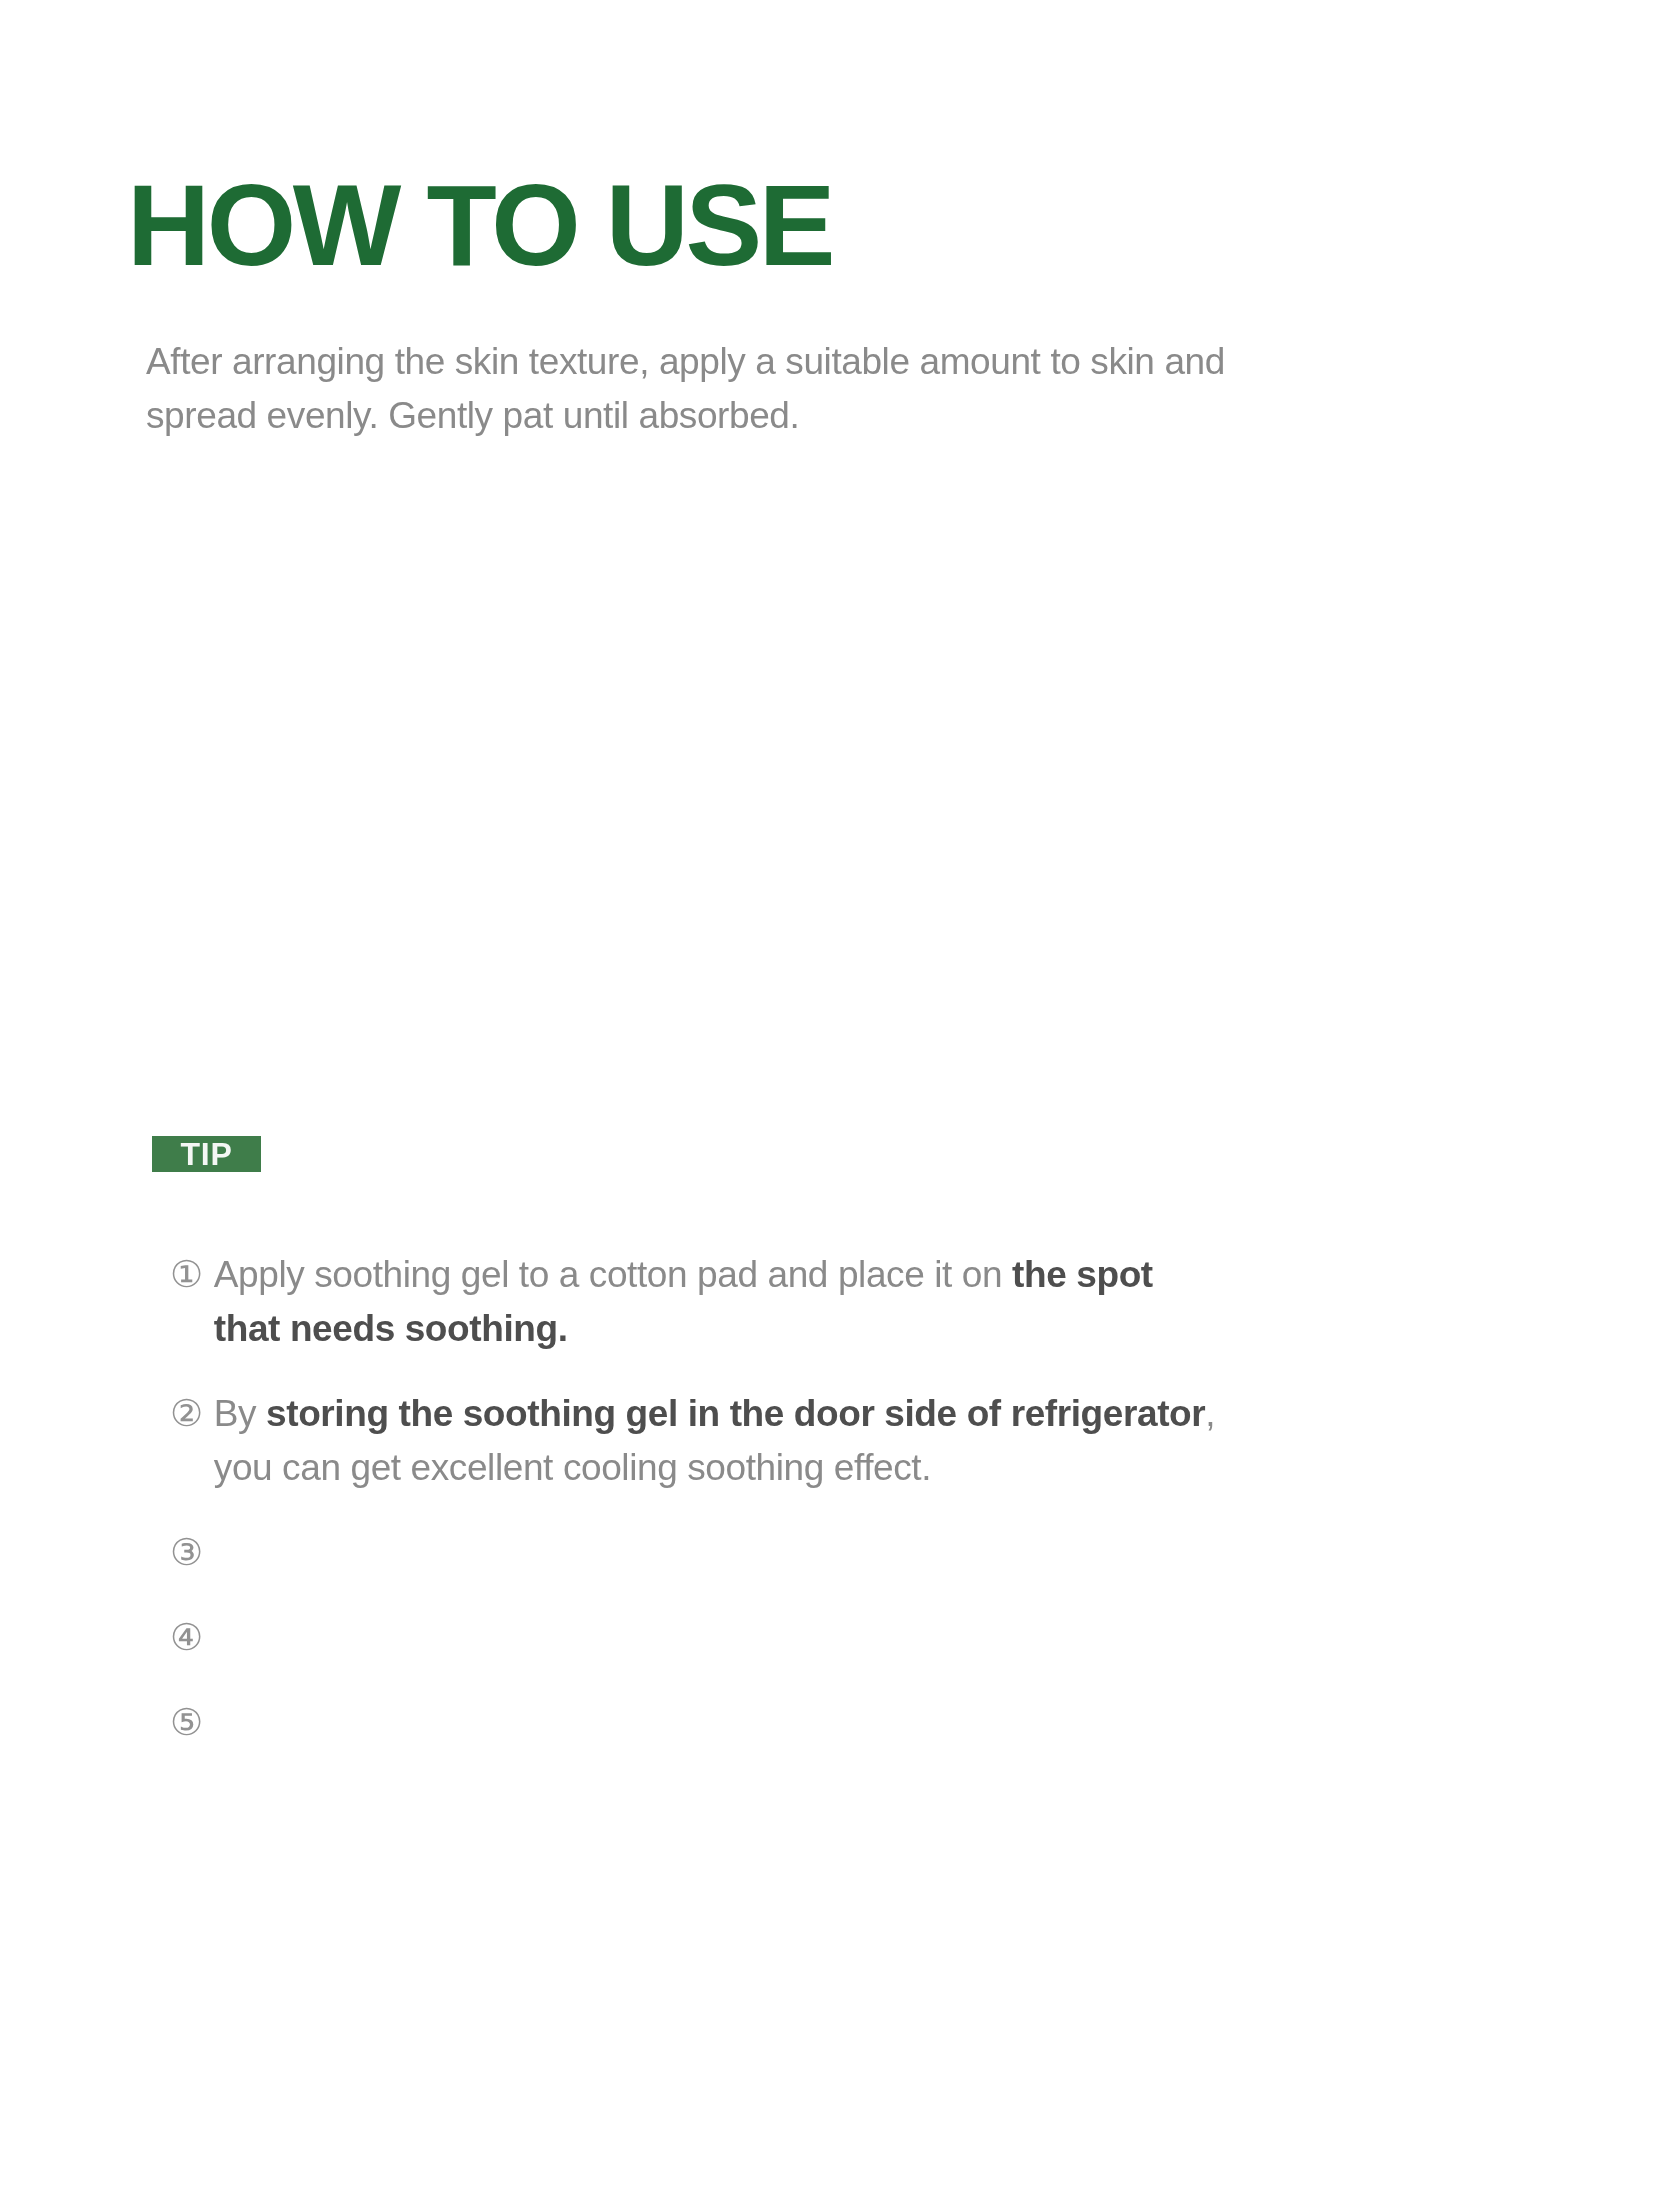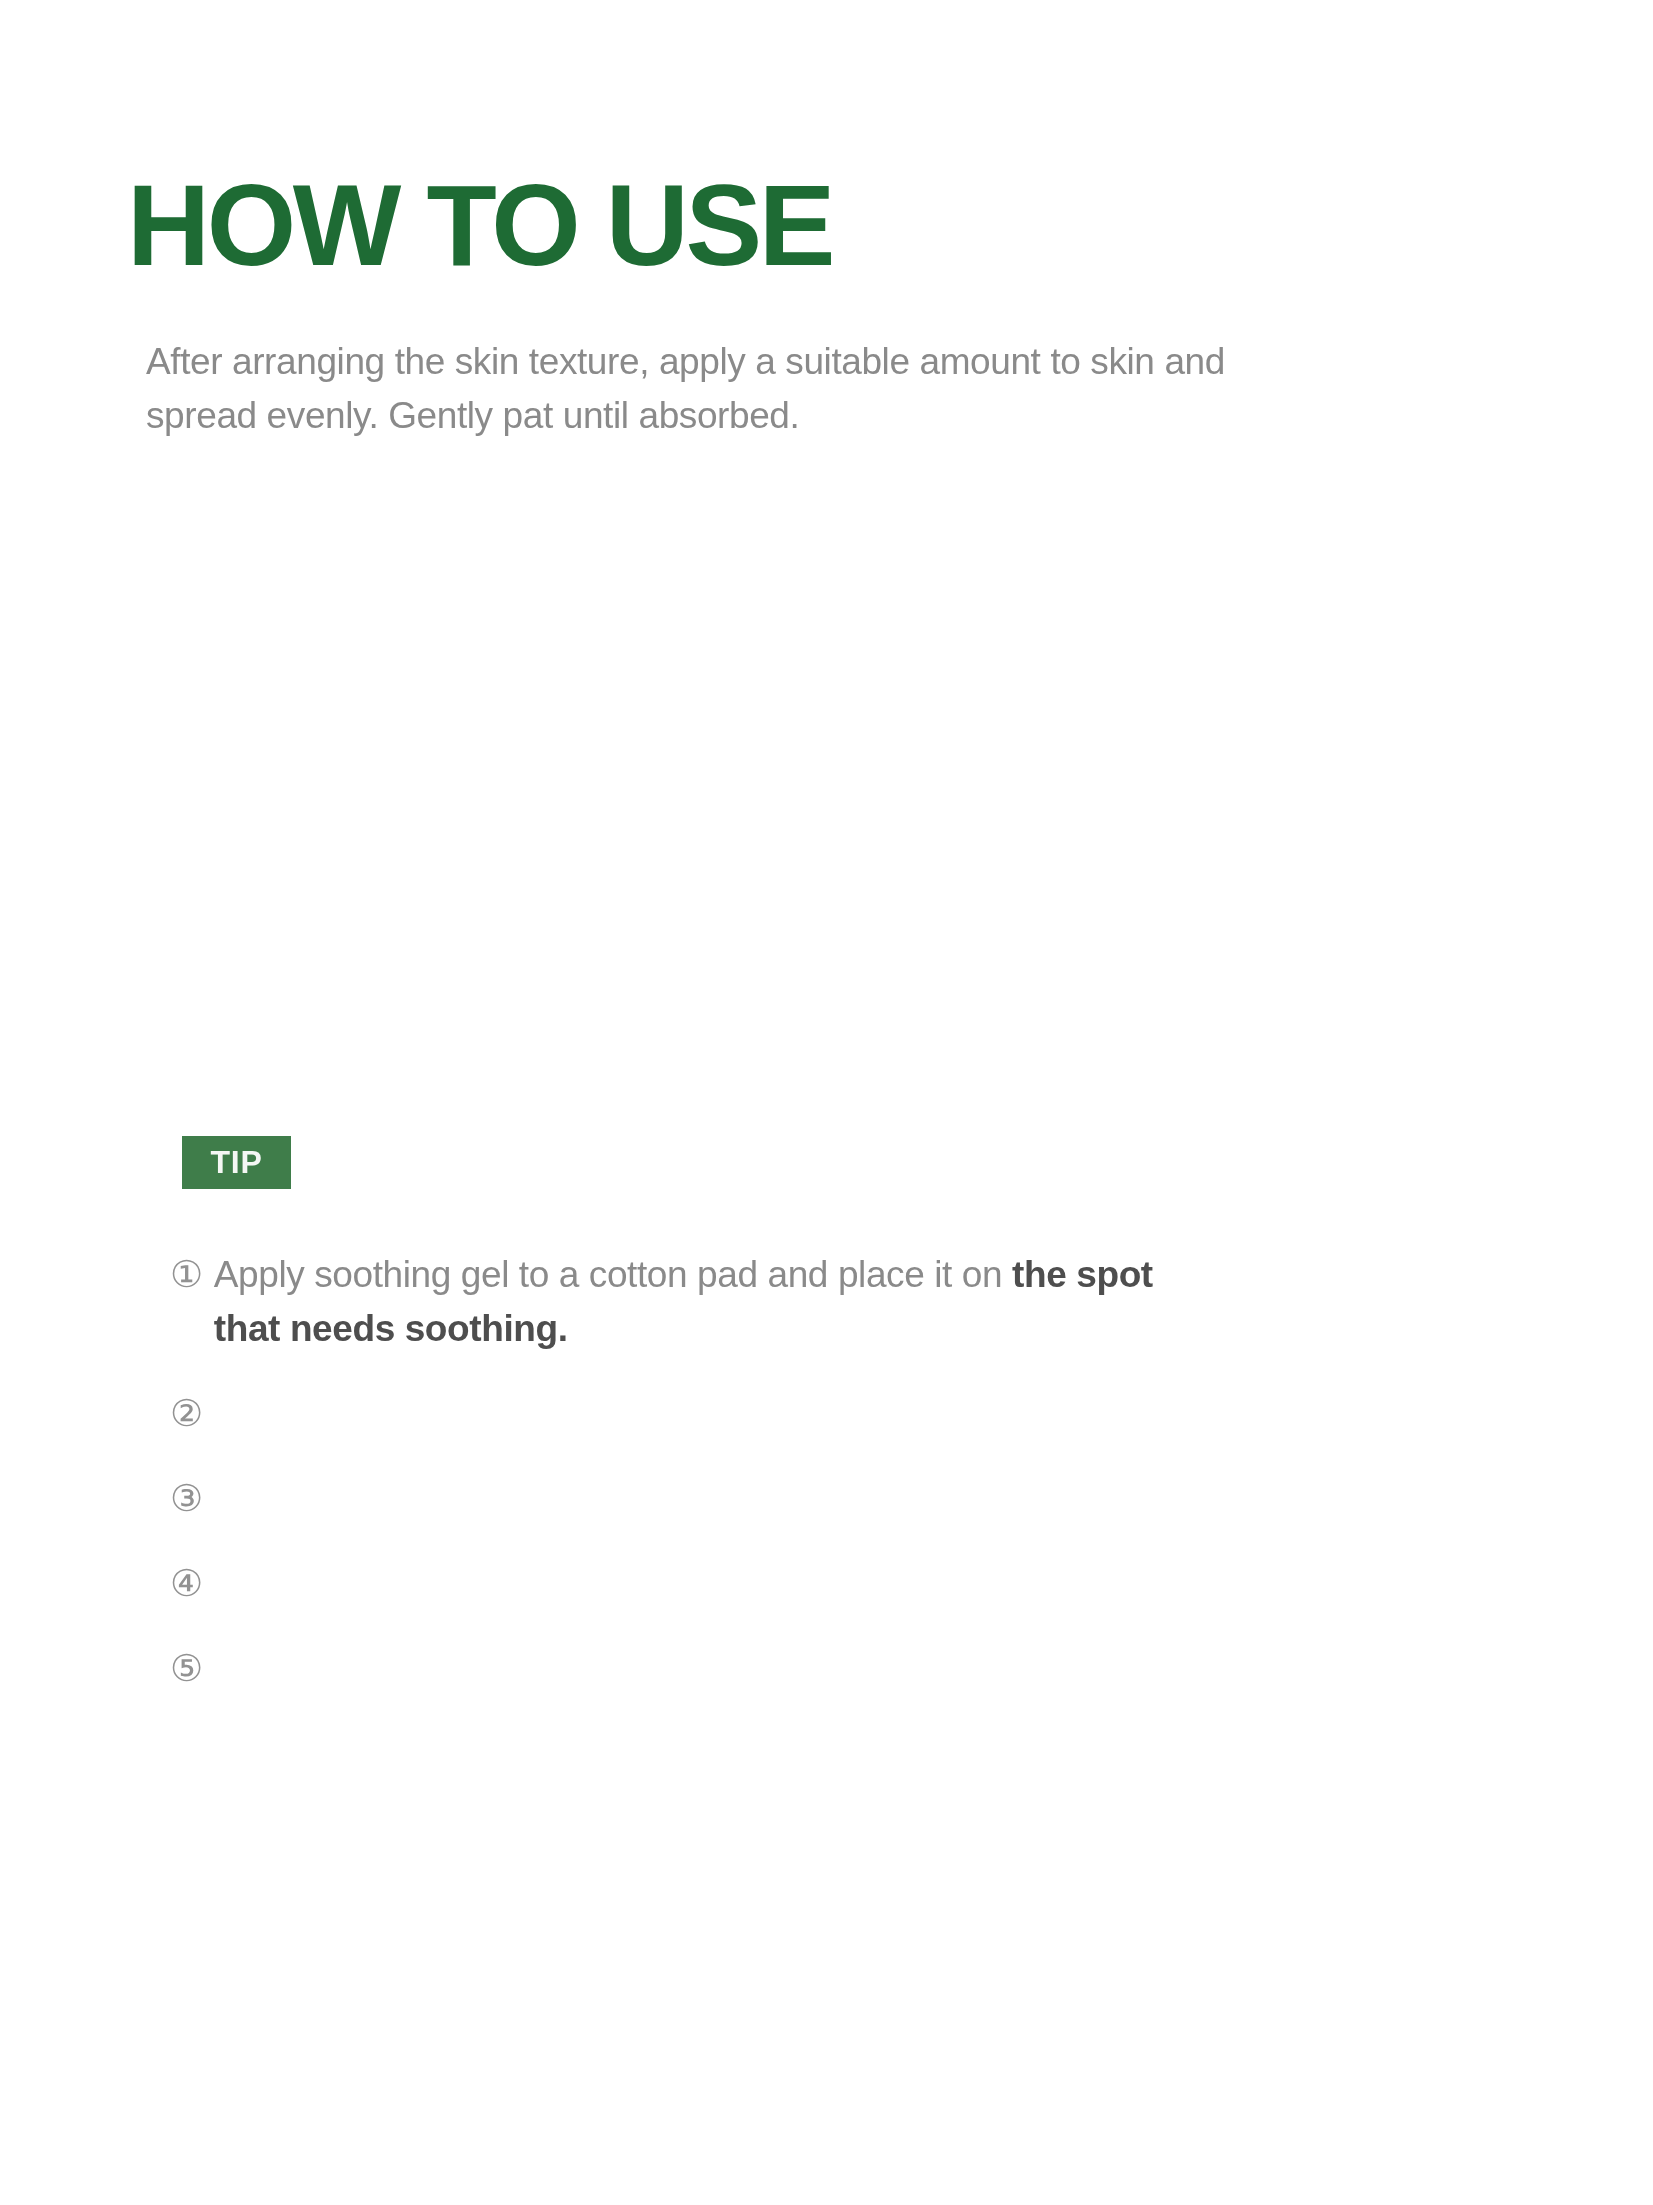--- a/index.html
+++ b/index.html
@@ -30,24 +30,24 @@
     margin: 12px;
     font-size: 37px;
     line-height: 54px;
     font-weight: 300;
     letter-spacing: -0.4px;
     color: var(--text-gray, #8a8a8a);
     white-space: pre-line;
   }
   .tip-badge {
     position: absolute;
-    left: 182px;
+    left: 152px;
     top: 1136px;
     width: 109px;
-    height: 53px;
+    height: 36px;
     display: flex;
     align-items: center;
     justify-content: center;
     background: var(--badge-green, #3f7d4a);
     color: var(--badge-text, #f4f7f4);
     font-size: 32px;
     font-weight: 600;
     letter-spacing: 0.8px;
   }
   .tip-list {
@@ -95,20 +95,22 @@
   <div class="tip-badge">TIP</div>
 
   <ol class="tip-list">
       <li class="tip-item">
         <span class="num">①</span>
         <span class="txt"><span>Apply soothing gel to a cotton pad and place it on </span><span class="b">the spot
 that needs soothing.</span></span>
       </li>
       <li class="tip-item">
         <span class="num">②</span>
+        <span class="txt"><span>By </span><span class="b">storing the soothing gel in the door side of refrigerator</span><span>,
+you can get excellent cooling soothing effect.</span></span>
       </li>
       <li class="tip-item">
         <span class="num">③</span>
       </li>
       <li class="tip-item">
         <span class="num">④</span>
       </li>
       <li class="tip-item">
         <span class="num">⑤</span>
       </li>

